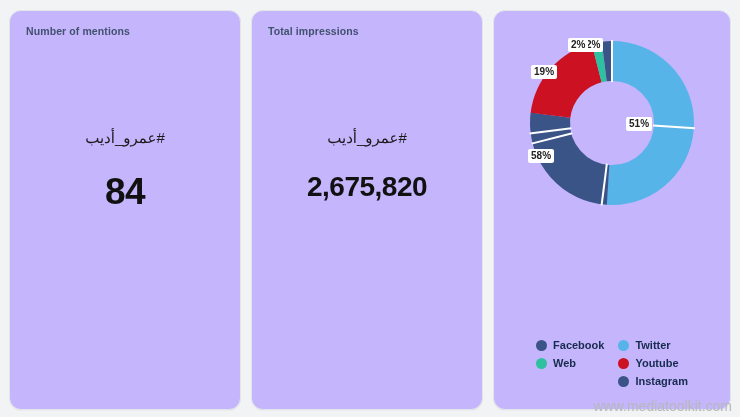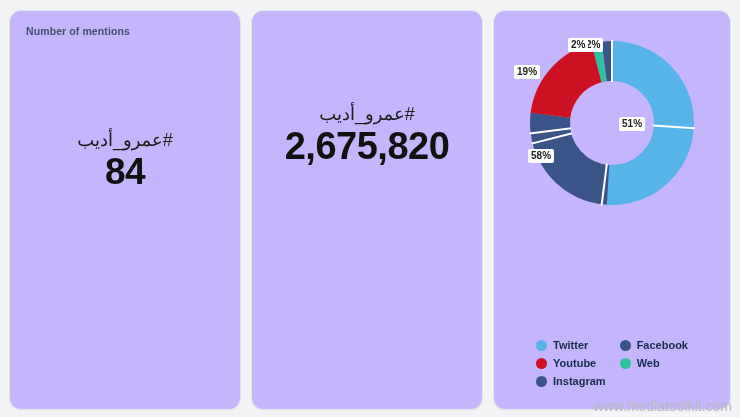--- a/index.html
+++ b/index.html
@@ -43,33 +43,33 @@
     width: 240px;
   }
   .metric-body {
     display: flex;
     flex-direction: column;
     align-items: center;
     justify-content: flex-start;
     padding-top: 92px;
   }
   .metric-label {
-    font-size: 18px;
+    font-size: 15px;
     color: #1b1b1b;
     direction: rtl;
-    margin-bottom: 0;
+    margin-bottom: 24px;
   }
   .metric-value {
     font-size: 37px;
     font-weight: bold;
     color: #111111;
     letter-spacing: -0.5px;
   }
   .metric-value.big {
-    font-size: 38px;
+    font-size: 28px;
   }
   .donut-wrap {
     position: relative;
     width: 100%;
     height: 250px;
     margin-top: 12px;
   }
   .donut-svg {
     display: block;
     margin: 0 auto;
@@ -134,20 +134,21 @@
 
   <div class="card card-metric">
     <div class="card-title">Number of mentions</div>
     <div class="metric-body">
       <div class="metric-label">#عمرو_أديب</div>
       <div class="metric-value">84</div>
     </div>
   </div>
 
   <div class="card card-metric">
+    <div class="card-title">Total impressions</div>
     <div class="metric-body">
       <div class="metric-label">#عمرو_أديب</div>
       <div class="metric-value big">2,675,820</div>
     </div>
   </div>
 
   <div class="card card-sources">
 
     <div class="donut-wrap">
       <svg class="donut-svg" width="200" height="200" viewBox="0 0 200 200">
@@ -173,52 +174,52 @@
             </g>
           <g transform="rotate(255.6)">
               <line x1="0" y1="-83" x2="0" y2="-41" stroke="#ffffff" stroke-width="2"></line>
             </g>
           <g transform="rotate(262.8)">
               <line x1="0" y1="-83" x2="0" y2="-41" stroke="#ffffff" stroke-width="2"></line>
             </g>
         </g>
       </svg>
 
-      <div class="slice-label" style="left:125px; top:94px;">51%</div>
+      <div class="slice-label" style="left:132px; top:94px;">51%</div>
       <div class="slice-label" style="left:34px; top:126px;">58%</div>
       <div class="slice-label" style="left:89px; top:15px;">2%</div>
-      <div class="slice-label" style="left:20px; top:42px;">19%</div>
+      <div class="slice-label" style="left:37px; top:42px;">19%</div>
       <div class="slice-label" style="left:74px; top:15px;">2%</div>
     </div>
 
     <div class="legend">
       <div class="legend-cols">
         <div class="legend-col">
           <div class="legend-item">
+            <span class="legend-dot" style="background:#3b5488"></span>
+            <span class="legend-text">Facebook</span>
+          </div>
+          <div class="legend-item">
+            <span class="legend-dot" style="background:#2fc0a0"></span>
+            <span class="legend-text">Web</span>
+          </div>
+        </div>
+        <div class="legend-col">
+          <div class="legend-item">
             <span class="legend-dot" style="background:#56b4e9"></span>
             <span class="legend-text">Twitter</span>
           </div>
           <div class="legend-item">
             <span class="legend-dot" style="background:#cc1122"></span>
             <span class="legend-text">Youtube</span>
           </div>
           <div class="legend-item">
             <span class="legend-dot" style="background:#3b5488"></span>
             <span class="legend-text">Instagram</span>
           </div>
         </div>
-        <div class="legend-col">
-          <div class="legend-item">
-            <span class="legend-dot" style="background:#3b5488"></span>
-            <span class="legend-text">Facebook</span>
-          </div>
-          <div class="legend-item">
-            <span class="legend-dot" style="background:#2fc0a0"></span>
-            <span class="legend-text">Web</span>
-          </div>
-        </div>
       </div>
     </div>
   </div>
 
 </div>
 
 <div class="watermark">www.mediatoolkit.com</div>
 
 </body></html>

